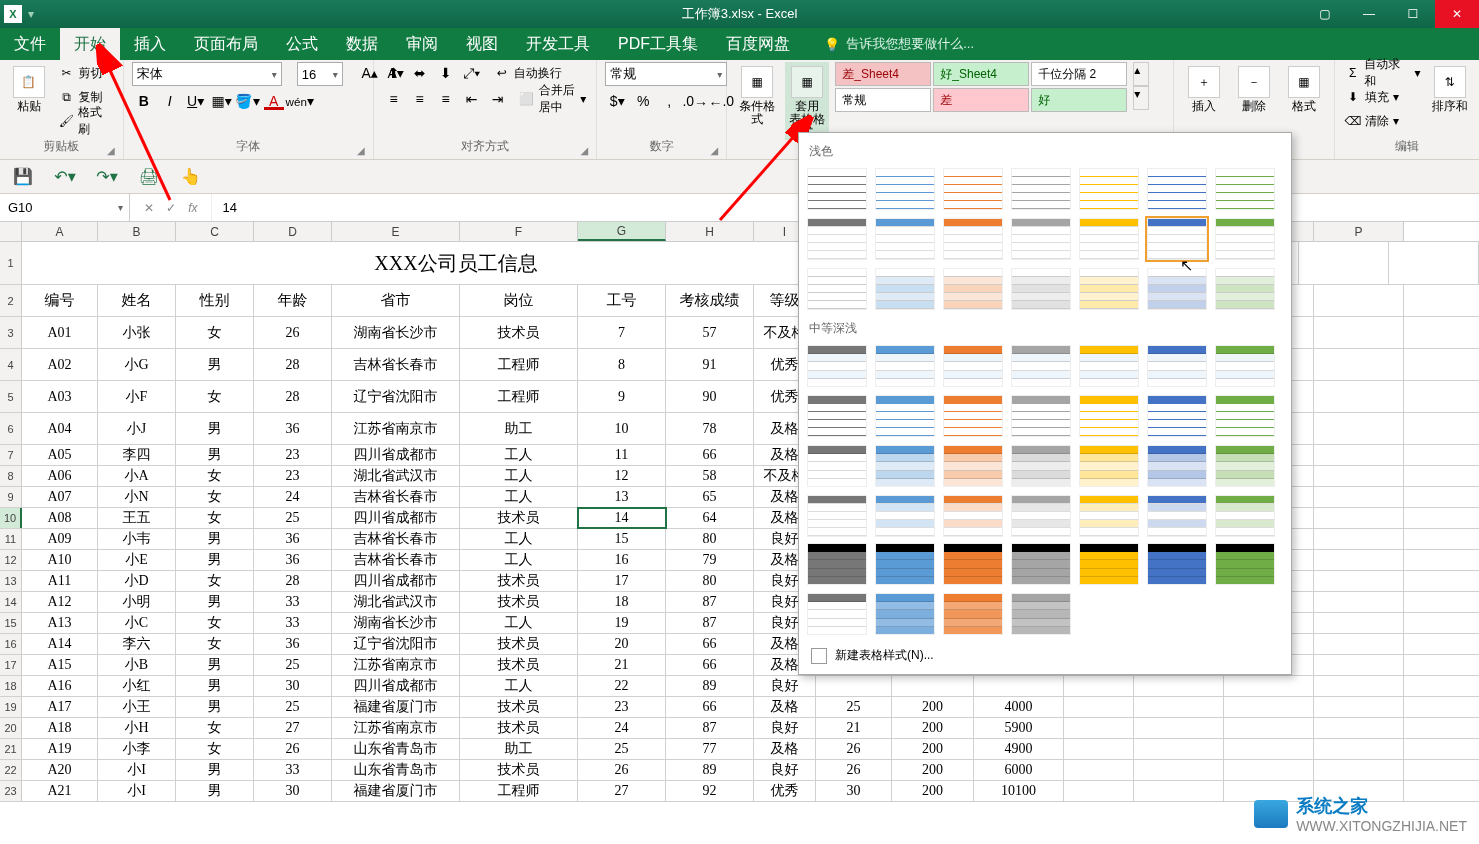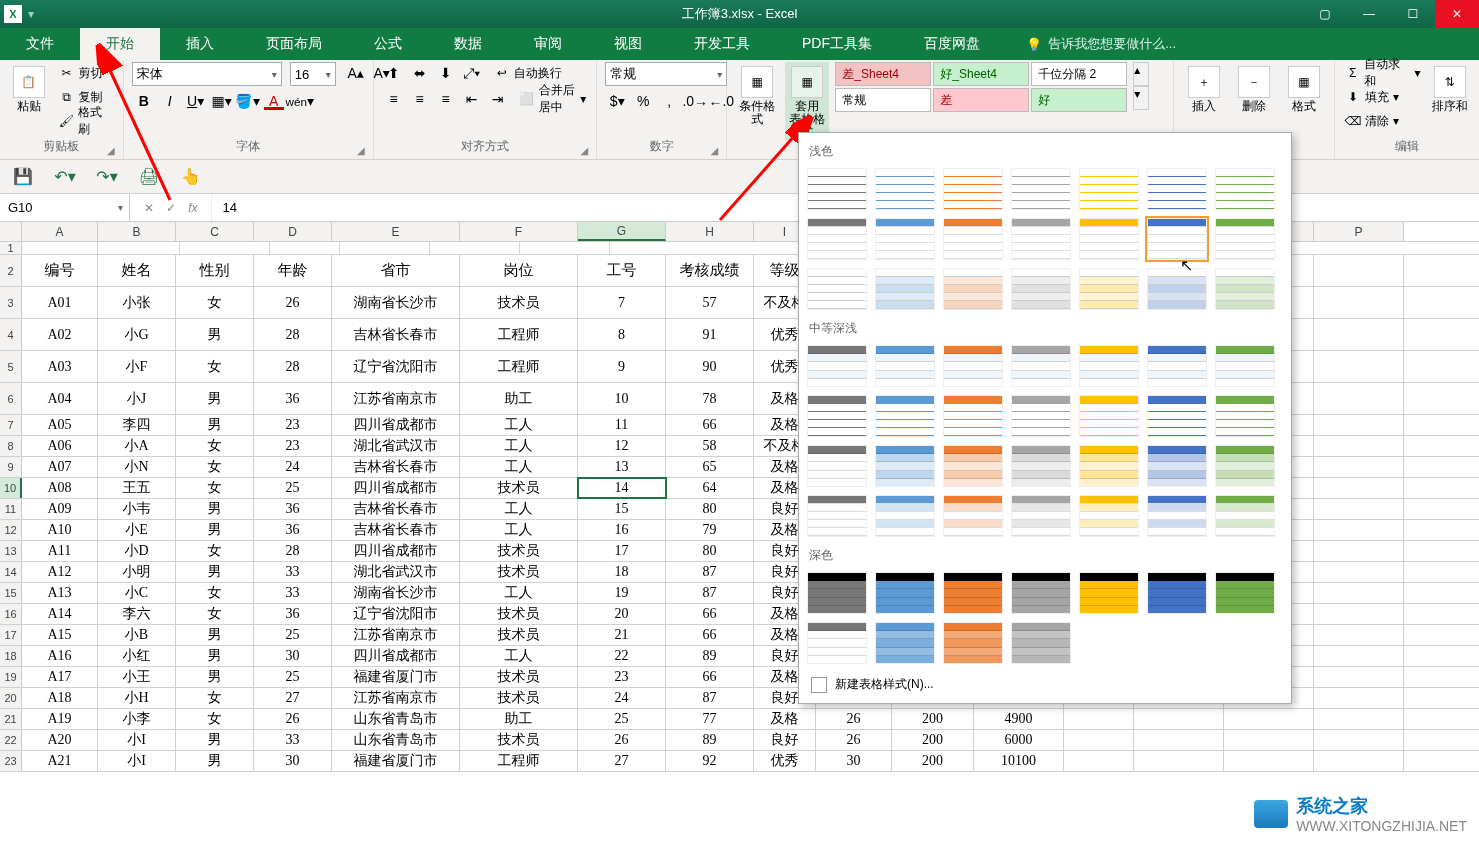--- a/index.html
+++ b/index.html
@@ -8,21 +8,21 @@
 
 .titlebar { background: #0b6e4f; background: linear-gradient(#1a7a5a,#0e6646); height: 28px; display: flex; align-items: center; justify-content: center; color: #fff; position: relative; }
 .titlebar .title { font-size: 13px; }
 .titlebar .wcontrols { position: absolute; right: 0; top: 0; display: flex; }
 .titlebar .wcontrols div { width: 44px; height: 28px; display: flex; align-items: center; justify-content: center; color: #fff; }
 .titlebar .wcontrols div:last-child { background: #e81123; }
 .titlebar .tbicon { position:absolute; left:4px; display:flex; align-items:center; gap:6px; }
 
 
 .menurow { background: #107c41; height: 32px; display: flex; align-items: stretch; color: #fff; position: relative; }
-.menurow .tab { padding: 0 26px; display: flex; align-items: center; font-size: 14px; cursor: pointer; }
+.menurow .tab { padding: 0 14px; display: flex; align-items: center; font-size: 16px; cursor: pointer; }
 .menurow .tab.active { background: #f3f2f1; color: #217346; }
 .menurow .tell { margin-left: 20px; display:flex; align-items:center; gap:6px; color:#d9f2e6; font-size:13px; }
 .menurow .tell .bulb { color:#f8e08e; }
 
 
 .ribbon { background: #f3f2f1; border-bottom: 1px solid #d4d0c8; height: 100px; display: flex; position:relative; }
 .group { border-right: 1px solid #e1dfdd; padding: 2px 8px 0 8px; display: flex; flex-direction: column; }
 .group .body { flex: 1; display: flex; align-items: flex-start; gap: 6px; }
 .group .label { text-align: center; font-size: 12px; color: #666; padding: 2px 0 4px; position:relative; }
 .group .label .launcher { position:absolute; right:0; bottom:3px; font-size:10px; color:#888; }
@@ -149,21 +149,21 @@
             <span class="ic">🖌</span>
             <span>格式刷</span>
           </div>
       </div>
     </div>
     <div class="label"><span>剪贴板</span><span class="launcher">◢</span></div>
   </div>
 
   <div class="group" style="width:250px;">
     <div class="body" style="flex-direction:column; gap:4px; width:100%;">
-      <div style="display:flex; gap:8px;">
+      <div style="display:flex; gap:15px;">
         <div class="combo" style="width:150px;">
             <span>宋体</span>
             <span class="arr">▾</span>
           </div>
         <div class="combo" style="width:46px;">
             <span>16</span>
             <span class="arr">▾</span>
           </div>
         <div class="iconrow">
             <div class="ib">A▴</div>
@@ -335,20 +335,21 @@
       <div class="ch wK">K</div>
       <div class="ch wL">L</div>
       <div class="ch wM">M</div>
       <div class="ch wN">N</div>
       <div class="ch wO">O</div>
       <div class="ch wP">P</div>
     </div>
   <div class="rows" id="rows">
       <div class="row title-row">
         <div class="rh">1</div>
+        <div class="cell merged" style="width: 794px;">XXX公司员工信息</div>
         <div class="cell wJ"></div>
         <div class="cell wK"></div>
         <div class="cell wL"></div>
         <div class="cell wM"></div>
         <div class="cell wN"></div>
         <div class="cell wO"></div>
         <div class="cell wP"></div>
       </div>
       <div class="row hdr header-row">
         <div class="rh">2</div>
@@ -1114,21 +1115,20 @@
         <div class="tr" style="background: rgb(255, 255, 255); border-bottom: 1px solid rgb(221, 221, 221);"></div>
       </div>
       <div class="thumb">
         <div class="tr" style="background: rgb(112, 173, 71); border-bottom: 1px solid rgb(221, 221, 221);"></div>
         <div class="tr" style="background: rgba(112, 173, 71, 0.267); border-bottom: 1px solid rgb(221, 221, 221);"></div>
         <div class="tr" style="background: rgb(255, 255, 255); border-bottom: 1px solid rgb(221, 221, 221);"></div>
         <div class="tr" style="background: rgba(112, 173, 71, 0.267); border-bottom: 1px solid rgb(221, 221, 221);"></div>
         <div class="tr" style="background: rgb(255, 255, 255); border-bottom: 1px solid rgb(221, 221, 221);"></div>
       </div>
     </div>
-  <div class="sect">深色</div>
   <div class="grid" id="gal-dark">
       <div class="thumb">
         <div class="tr" style="background: rgb(0, 0, 0);"></div>
         <div class="tr" style="background: rgb(119, 119, 119);"></div>
         <div class="tr" style="background: rgb(119, 119, 119);"></div>
         <div class="tr" style="background: rgb(119, 119, 119);"></div>
         <div class="tr" style="background: rgb(119, 119, 119);"></div>
       </div>
       <div class="thumb">
         <div class="tr" style="background: rgb(0, 0, 0);"></div>

